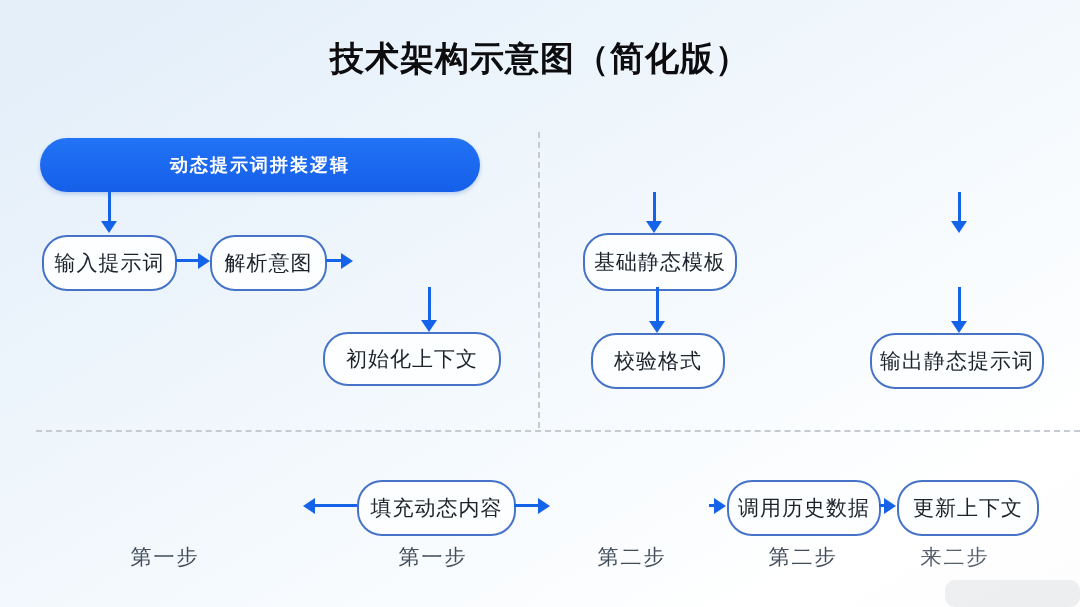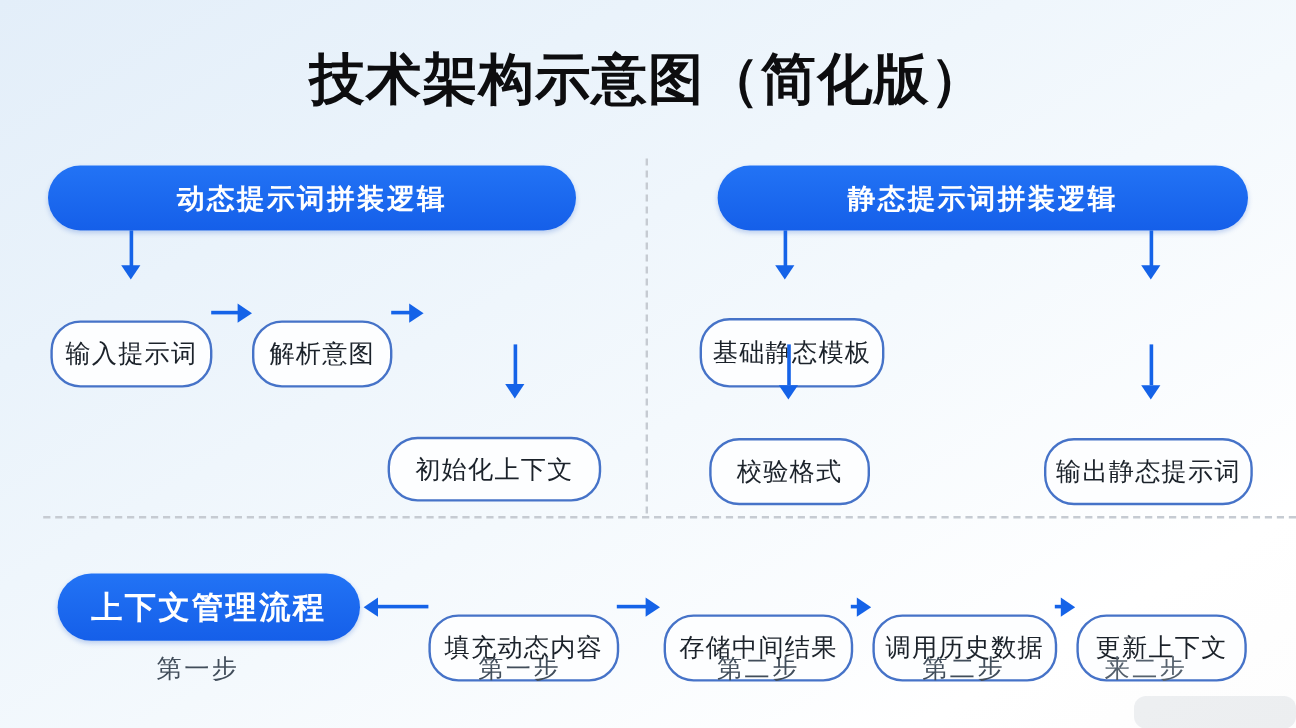--- a/index.html
+++ b/index.html
@@ -3,33 +3,33 @@
 <meta charset="utf-8">
 <style>
   html,body{margin:0;padding:0;background:#fff;}
   .canvas{
     position:relative;width:1080px;height:607px;overflow:hidden;
     font-family:"Liberation Sans","DejaVu Sans",sans-serif;
     background:linear-gradient(150deg,#e3eef9 0%,#eaf3fb 25%,#f4f9fd 55%,#ffffff 85%,#fdfdfd 100%);
   }
   .title{
     position:absolute;top:36px;left:0;width:100%;text-align:center;
-    font-size:46px;font-weight:900;color:#0d0d0f;letter-spacing:1px;
+    font-size:34px;font-weight:900;color:#0d0d0f;letter-spacing:1px;
   }
   .pill{
     position:absolute;border-radius:28px;color:#ffffff;font-weight:700;
     display:flex;align-items:center;justify-content:center;
     background:linear-gradient(180deg,#2273f5 0%,#155fe9 100%);
     box-shadow:0 2px 4px rgba(20,80,200,0.25);
   }
-  .pill.hdr{font-size:23px;letter-spacing:2px;}
+  .pill.hdr{font-size:18px;letter-spacing:2px;}
   .node{
     position:absolute;background:#fdfeff;border:2px solid #4673c8;border-radius:25px;
     display:flex;align-items:center;justify-content:center;
-    font-size:21px;font-weight:500;color:#1b222a;letter-spacing:1px;margin-top:32px;
+    font-size:21px;font-weight:500;color:#1b222a;letter-spacing:1px;
   }
   .vline{position:absolute;width:3px;background:#1563e8;}
   .hline{position:absolute;height:3px;background:#1563e8;}
   .head-down{position:absolute;width:0;height:0;border-left:8px solid transparent;border-right:8px solid transparent;border-top:12px solid #1563e8;}
   .head-right{position:absolute;width:0;height:0;border-top:8px solid transparent;border-bottom:8px solid transparent;border-left:12px solid #1563e8;}
   .head-left{position:absolute;width:0;height:0;border-top:8px solid transparent;border-bottom:8px solid transparent;border-right:12px solid #1563e8;}
   .vdash{position:absolute;border-left:2px dashed #c6cbd2;width:0;}
   .hdash{position:absolute;border-top:2px dashed #c6cbd2;height:0;}
   .step{
     position:absolute;width:130px;text-align:center;top:543px;
@@ -66,21 +66,20 @@
   </div>
 
 
   <div>
     <div class="vline" style="left:428px;top:287px;height:34px;"></div>
     <div class="head-down" style="left:421px;top:320px;"></div>
   </div>
 
   <div class="node" style="left:323px;top:332px;width:174px;height:50px;">初始化上下文</div>
 
-  <div class="pill hdr" style="left:598px;top:138px;width:442px;height:54px;">静态提示词拼装逻辑</div>
 
   <div>
     <div class="vline" style="left:653px;top:192px;height:30px;"></div>
     <div class="head-down" style="left:646px;top:221px;"></div>
   </div>
   <div>
     <div class="vline" style="left:958px;top:192px;height:30px;"></div>
     <div class="head-down" style="left:951px;top:221px;"></div>
   </div>
 
@@ -96,35 +95,33 @@
     <div class="head-down" style="left:951px;top:321px;"></div>
   </div>
 
   <div class="node" style="left:870px;top:333px;width:170px;height:52px;">输出静态提示词</div>
 
   <div class="node" style="left:591px;top:333px;width:130px;height:52px;">校验格式</div>
 
   <div class="vdash" style="left:538px;top:132px;height:296px;"></div>
   <div class="hdash" style="left:36px;top:430px;width:1044px;"></div>
 
-  <div class="pill" style="left:48px;top:478px;width:252px;height:56px;font-size:26px;letter-spacing:2px;">上下文管理流程</div>
 
   <div>
     <div class="head-left" style="left:303px;top:498px;"></div>
     <div class="hline" style="left:314px;top:504px;width:43px;"></div>
   </div>
 
   <div class="node" style="left:357px;top:480px;width:155px;height:52px;">填充动态内容</div>
 
   <div>
     <div class="hline" style="left:514px;top:504px;width:25px;"></div>
     <div class="head-right" style="left:538px;top:498px;"></div>
   </div>
 
-  <div class="node" style="left:553px;top:480px;width:154px;height:52px;">存储中间结果</div>
 
   <div>
     <div class="hline" style="left:709px;top:504px;width:7px;"></div>
     <div class="head-right" style="left:714px;top:498px;"></div>
   </div>
 
   <div class="node" style="left:727px;top:480px;width:150px;height:52px;">调用历史数据</div>
 
   <div>
     <div class="hline" style="left:879px;top:504px;width:7px;"></div>

